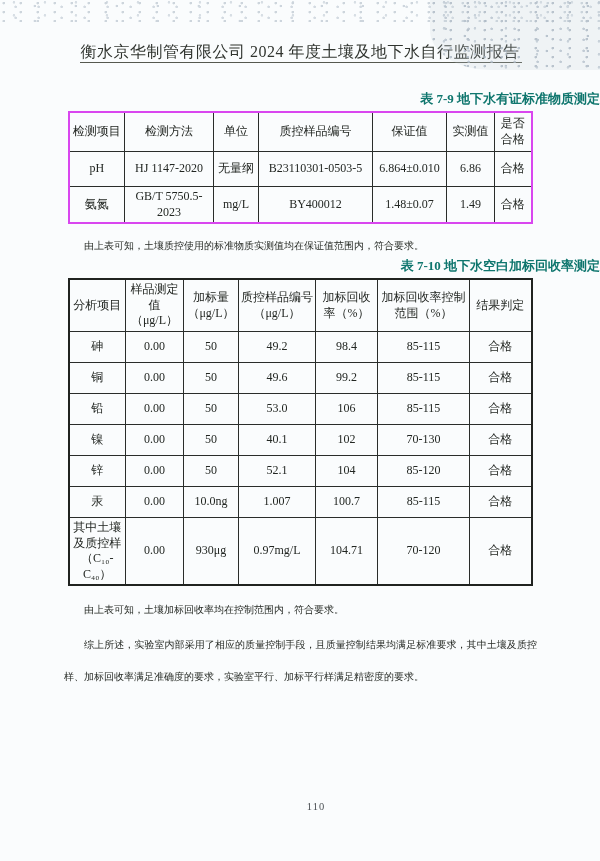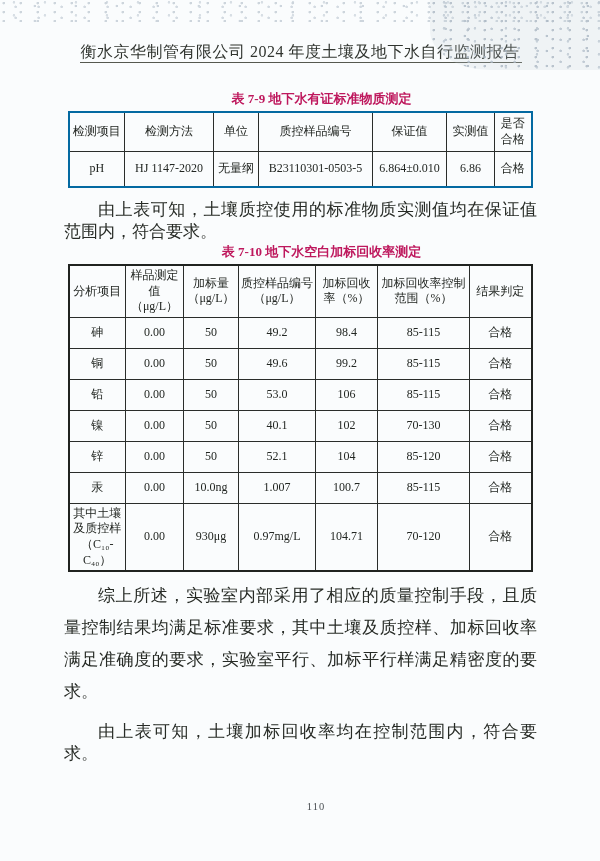--- a/index.html
+++ b/index.html
@@ -45,24 +45,24 @@
     letter-spacing: 0.5px;
     color: #30342f;
     line-height: 15px;
   }
   .running-head-rule {
     height: 0;
     border-bottom: 1.5px solid #55594f;
     margin: 3px 78px 0 80px;
   }
   .caption {
-    text-align: center;
+    text-align: right;
     font-weight: bold;
     font-size: 13px;
-    color: #be185d;
+    color: #0f766e;
     line-height: 17px;
     padding-left: 43px;
   }
   .caption-1 { margin-top: 27px; }
   .caption-2 { }
   table {
     border-collapse: collapse;
     table-layout: fixed;
     margin: 4px auto 0 auto;
     width: 463px;
@@ -71,29 +71,29 @@
   }
   th, td {
     border: 1px solid #2a2d2a;
     text-align: center;
     vertical-align: middle;
     padding: 2px 2px;
     line-height: 1.3;
     font-weight: normal;
     word-break: break-word;
   }
-  table.t1 { border: 2px solid #0369a1; }
+  table.t1 { border: 2px solid #d946ef; }
   table.t2 { border: 2px solid #202320; }
   .t1 th { height: 34px; }
   .t1 td { height: 30px; }
   .t2 th { height: 44px; }
   .t2 td { height: 26px; }
   .para {
     margin: 12px 63px 0 64px;
-    font-size: 17px;
+    font-size: 10px;
     line-height: 32px;
     text-indent: 2em;
     text-align: justify;
     color: #272b26;
   }
   .para-1 { margin-top: 11px; line-height: 22px; }
   .para-2 { margin-top: 13px; line-height: 22px; }
   .para-3 { margin-top: 8px; }
   .page-number {
     position: absolute;
@@ -145,20 +145,29 @@
     <tbody>
         <tr>
           <td>pH</td>
           <td>HJ 1147-2020</td>
           <td>无量纲</td>
           <td>B23110301-0503-5</td>
           <td>6.864±0.010</td>
           <td>6.86</td>
           <td>合格</td>
         </tr>
+        <tr>
+          <td>氨氮</td>
+          <td>GB/T 5750.5-2023</td>
+          <td>mg/L</td>
+          <td>BY400012</td>
+          <td>1.48±0.07</td>
+          <td>1.49</td>
+          <td>合格</td>
+        </tr>
       </tbody>
   </table>
 
   <p class="para para-1">由上表可知，土壤质控使用的标准物质实测值均在保证值范围内，符合要求。</p>
 
   <div class="caption caption-2">表 7-10 地下水空白加标回收率测定</div>
 
   <table class="t2">
     <colgroup>
       <col style="width:57px">
@@ -240,19 +249,19 @@
           <td>0.00</td>
           <td>930μg</td>
           <td>0.97mg/L</td>
           <td>104.71</td>
           <td>70-120</td>
           <td>合格</td>
         </tr>
       </tbody>
   </table>
 
+  <p class="para para-2">由上表可知，土壤加标回收率均在控制范围内，符合要求。</p>
+
   <p class="para para-3">综上所述，实验室内部采用了相应的质量控制手段，且质量控制结果均满足标准要求，其中土壤及质控样、加标回收率满足准确度的要求，实验室平行、加标平行样满足精密度的要求。</p>
 
-  <p class="para para-2">由上表可知，土壤加标回收率均在控制范围内，符合要求。</p>
-
   <div class="page-number">110</div>
 
 </div>
 
 </body></html>

